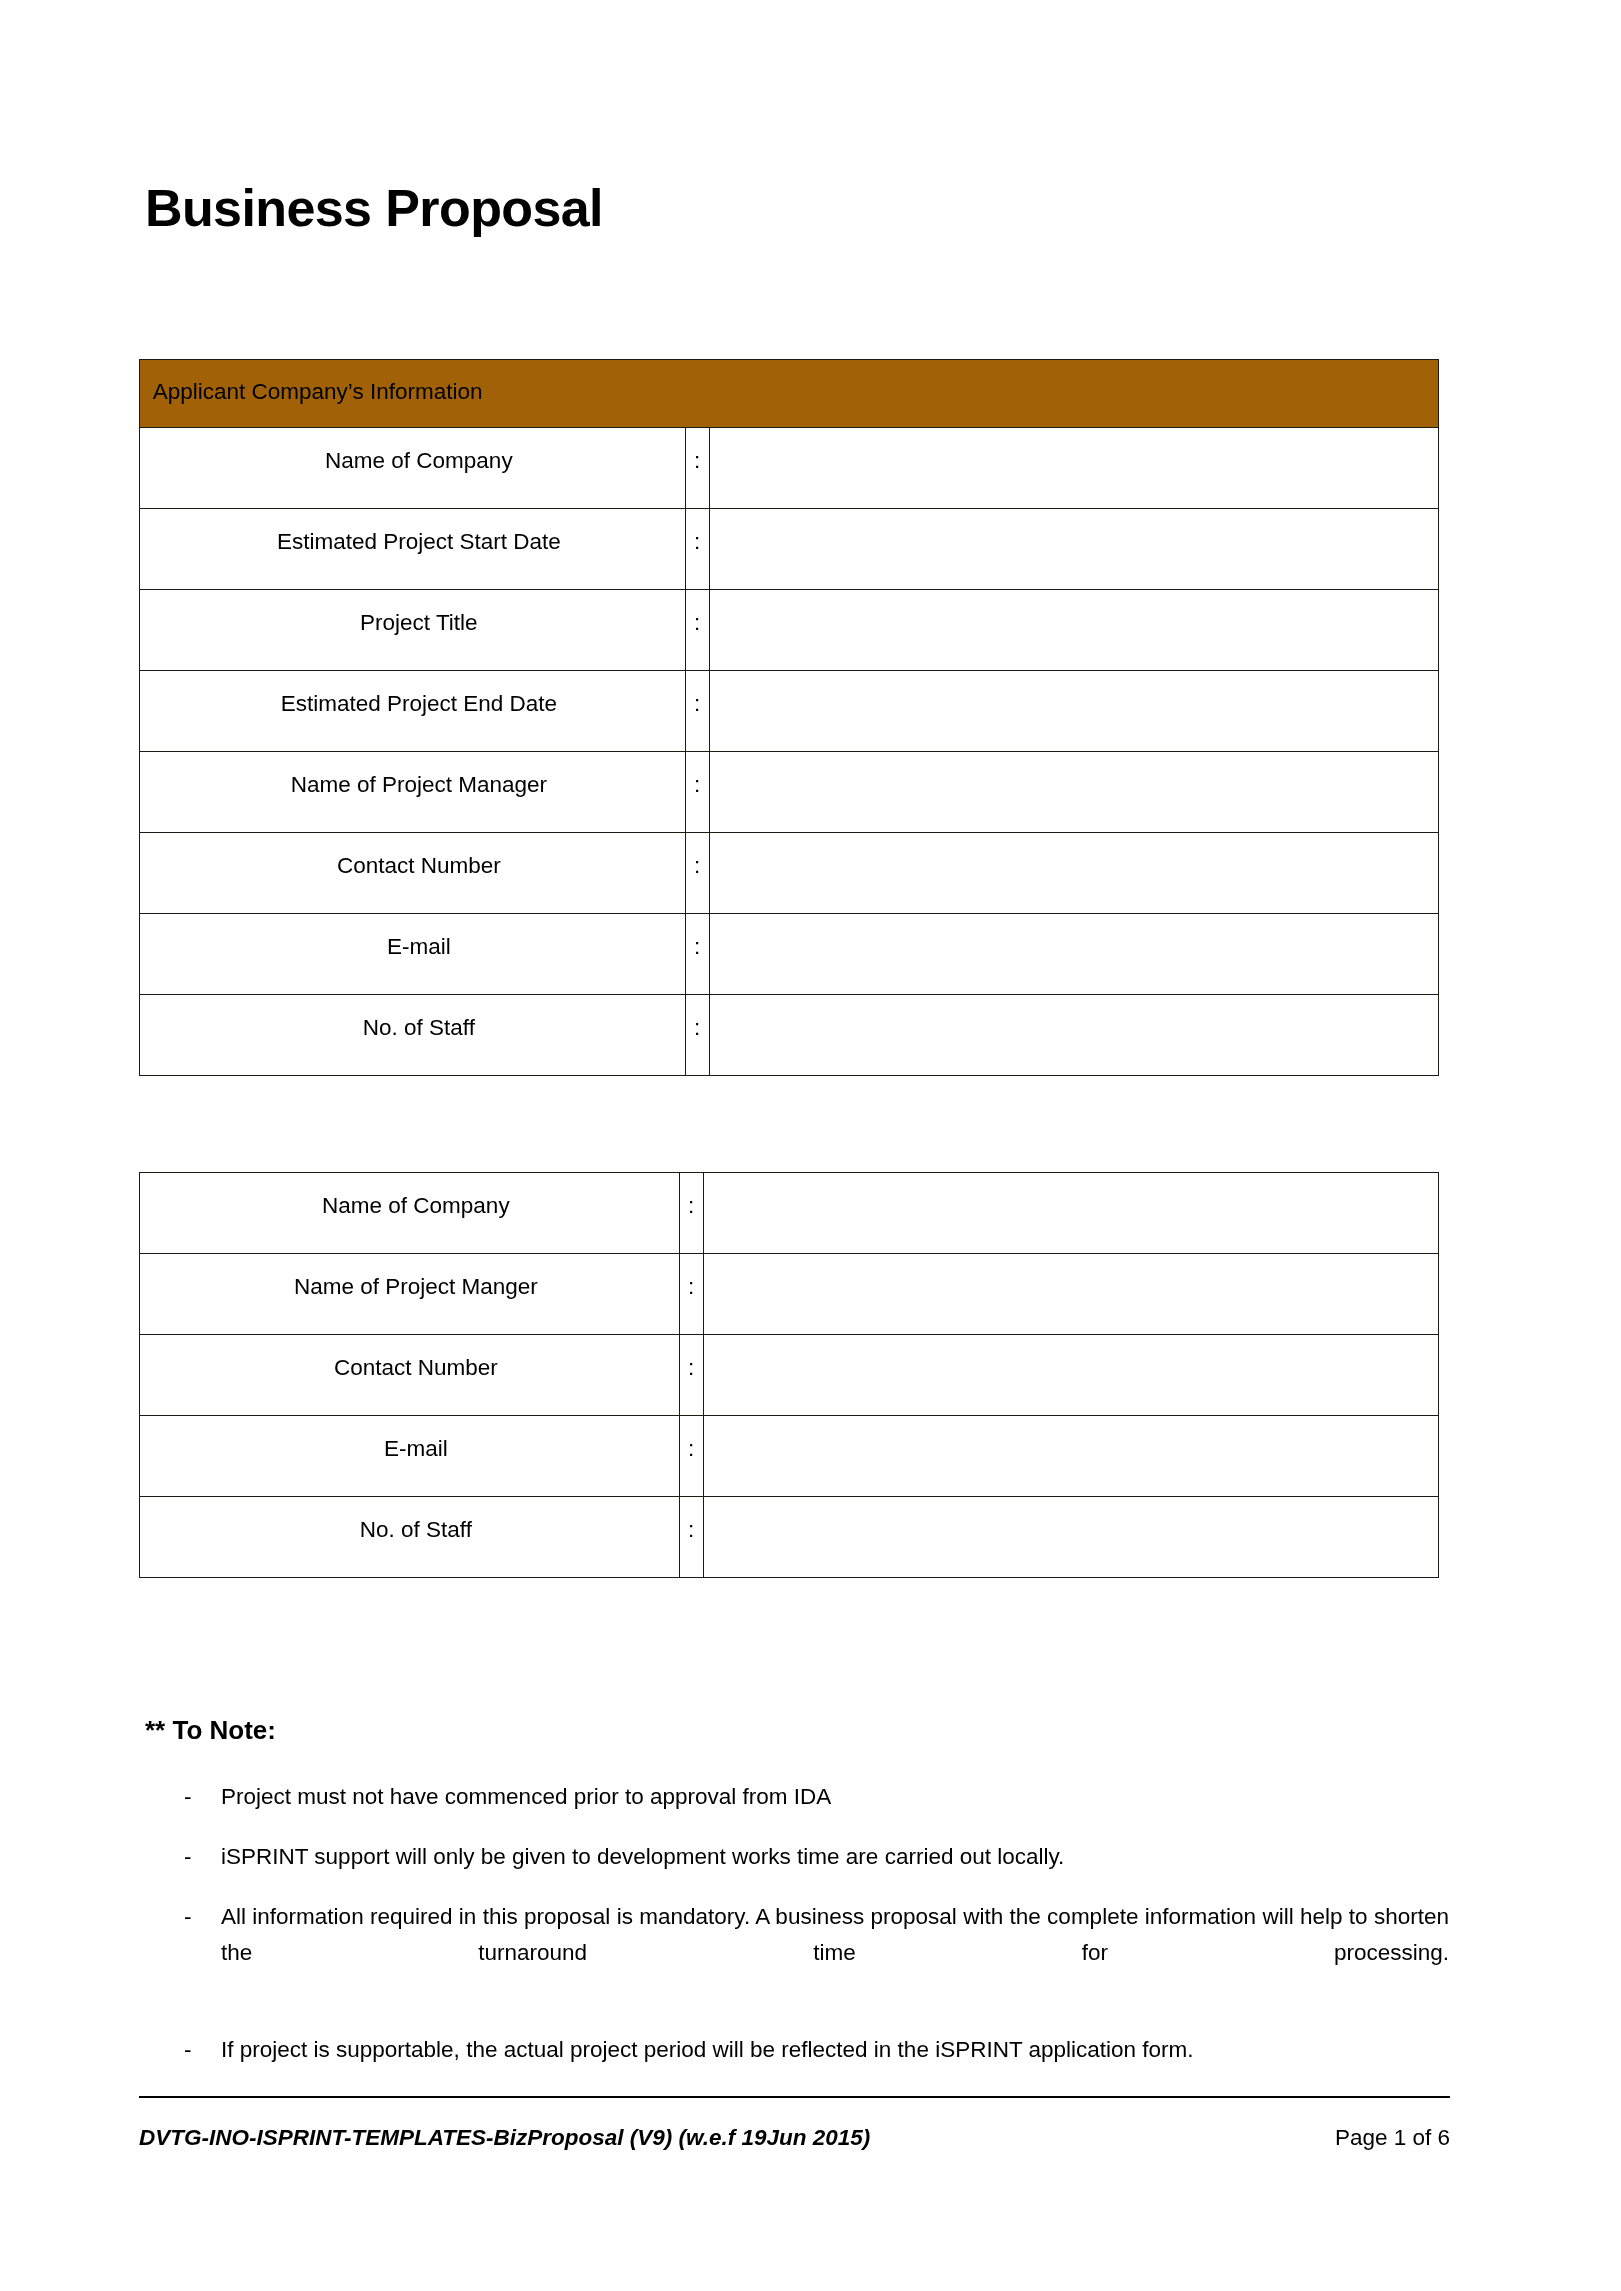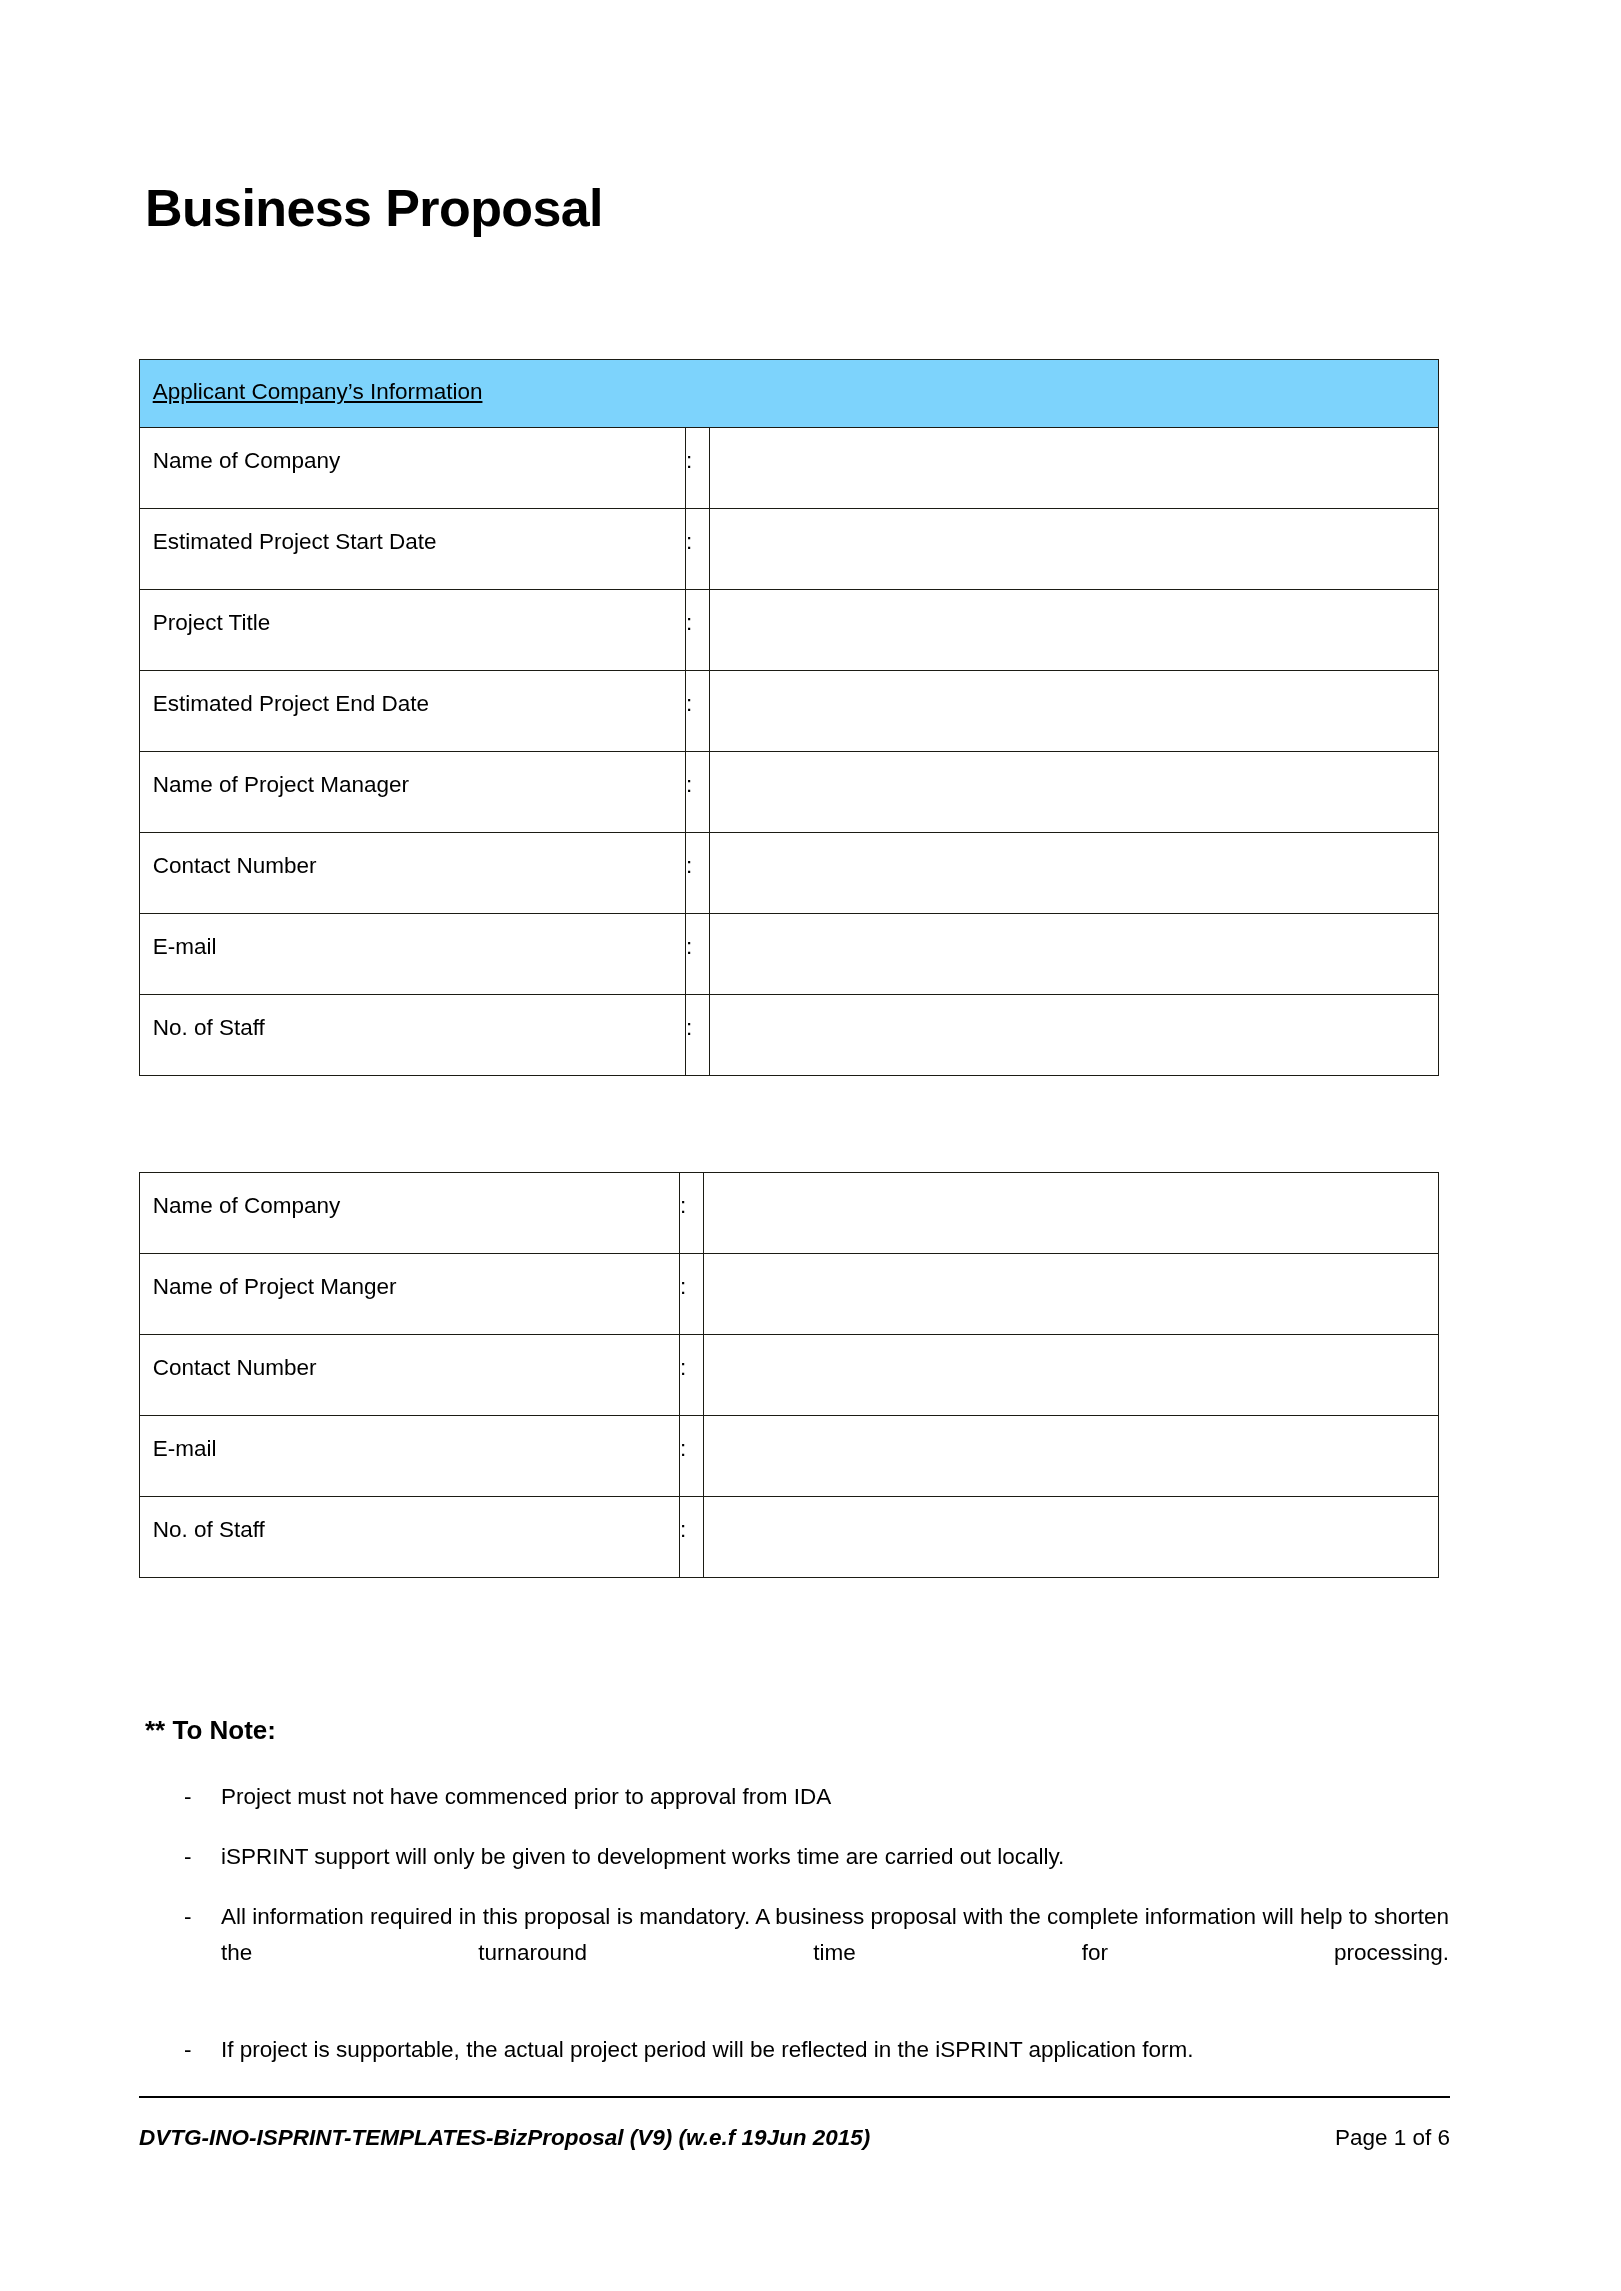--- a/index.html
+++ b/index.html
@@ -47,30 +47,30 @@
 
   .form-table td {
     border: 1px solid #1b1b14;
     padding: 0;
     vertical-align: top;
     font-size: 22.5px;
     line-height: 1;
   }
 
   .section-head-cell {
-    background: #7dd3fc;
+    background: #a16207;
     height: 67px;
-    text-decoration: underline;
   }
   .section-head-cell .cell-inner {
     padding: 20.6px 0 0 12.7px;
   }
 
   .field-row td {
     height: 80px;
+    text-align: center;
   }
   .field-label-cell .cell-inner {
     padding: 21.6px 0 0 12.7px;
     white-space: nowrap;
   }
   .field-colon-cell .cell-inner {
     padding: 21.6px 0 0 0;
   }
   .field-value-cell .cell-inner {
     padding: 21.6px 0 0 5.9px;

